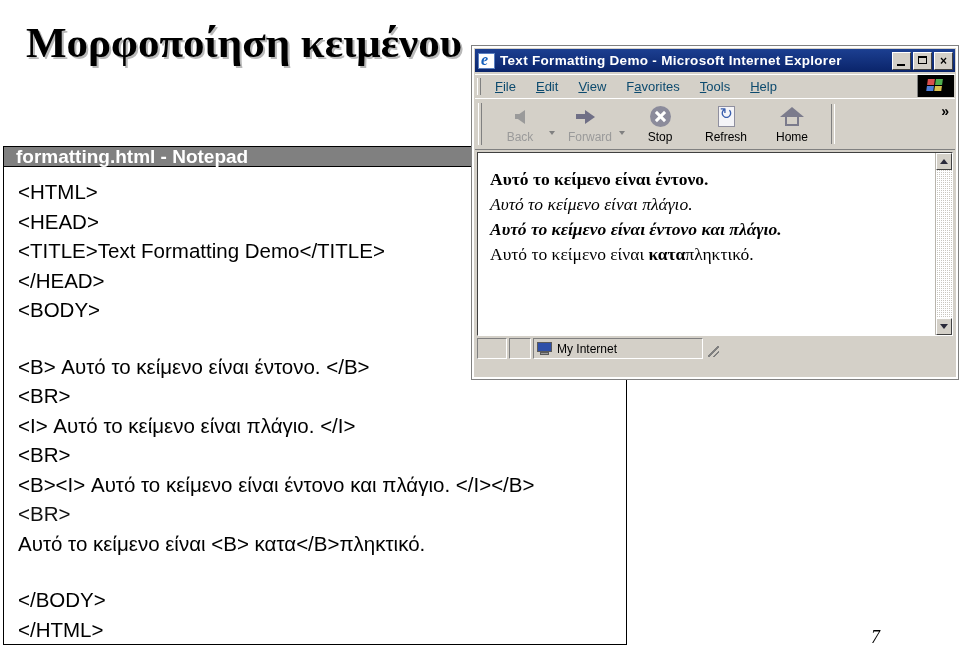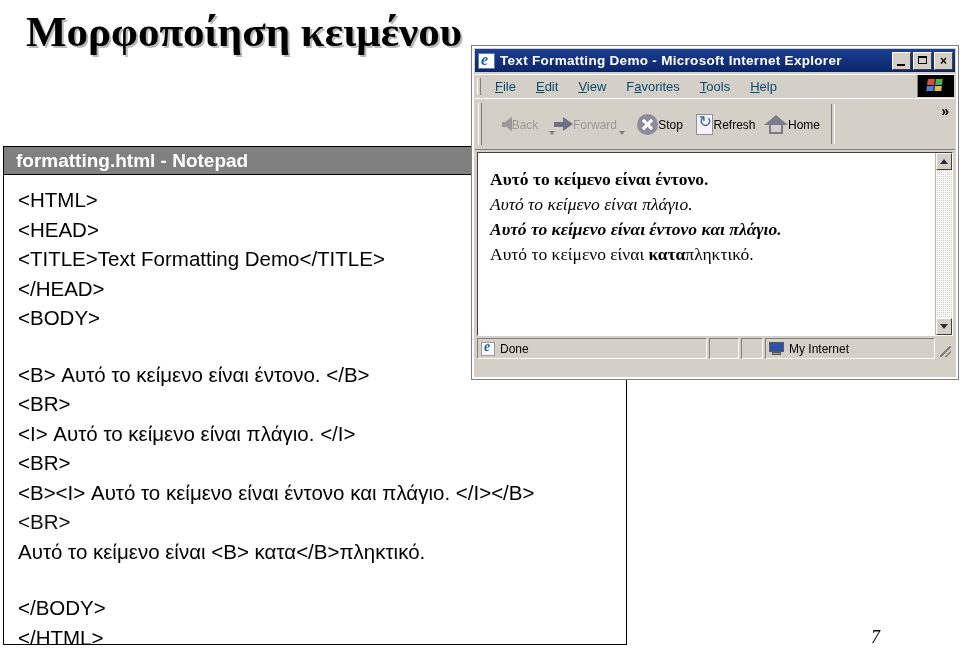--- a/index.html
+++ b/index.html
@@ -12,21 +12,21 @@
     background: #ffffff;
     font-family: "Liberation Sans", sans-serif;
     overflow: hidden;
     position: relative;
   }
 
   
   #slide-title {
     position: absolute;
     left: 26px;
-    top: 7px;
+    top: 18px;
     font-family: "Liberation Serif", serif;
     font-weight: bold;
     font-size: 43px;
     color: #000000;
     letter-spacing: 0px;
     text-shadow: 2px 2px 0px #b9b9b9;
     white-space: nowrap;
   }
 
   
@@ -34,21 +34,21 @@
     position: absolute;
     left: 3px;
     top: 146px;
     width: 624px;
     height: 499px;
     background: #ffffff;
     border: 1px solid #000000;
     box-sizing: border-box;
   }
   #notepad-titlebar {
-    height: 28px;
+    height: 20px;
     background: #808080;
     border-bottom: 1px solid #000000;
     display: flex;
     align-items: center;
     padding-left: 12px;
     box-sizing: border-box;
   }
   #notepad-title-text {
     color: #ffffff;
     font-size: 19px;
@@ -219,21 +219,21 @@
   #ie-toolbar-grip {
     width: 4px; height: 42px;
     margin: 0 5px 0 3px;
     border-left: 1px solid #ffffff;
     border-right: 1px solid #808080;
     box-sizing: border-box;
     flex: 0 0 auto;
   }
   .tb-btn {
     display: flex;
-    flex-direction: row;
+    flex-direction: column;
     align-items: center;
     justify-content: center;
     width: 66px;
     height: 46px;
     font-size: 12px;
     font-family: "Liberation Sans", sans-serif;
     color: #000000;
     flex: 0 0 auto;
   }
   .tb-btn.disabled { color: #9a9a9a; }
@@ -596,24 +596,20 @@
           <span class="up-tri"></span>
         </div>
       <div id="sb-track"></div>
       <div class="sb-btn">
           <span class="down-tri"></span>
         </div>
     </div>
   </div>
 
   <div id="ie-statusbar">
-    <div class="sb-panel" id="sb-done">
-      <span class="sb-ie-icon"></span>
-      <span>Done</span>
-    </div>
     <div class="sb-panel" id="sb-gap1"></div>
     <div class="sb-panel" id="sb-gap2"></div>
     <div class="sb-panel" id="sb-zone">
       <span class="sb-pc-icon">
         <span class="screen"></span>
           <span class="base"></span>
       </span>
       <span>My Internet</span>
     </div>
     <div id="sb-grip"></div>

